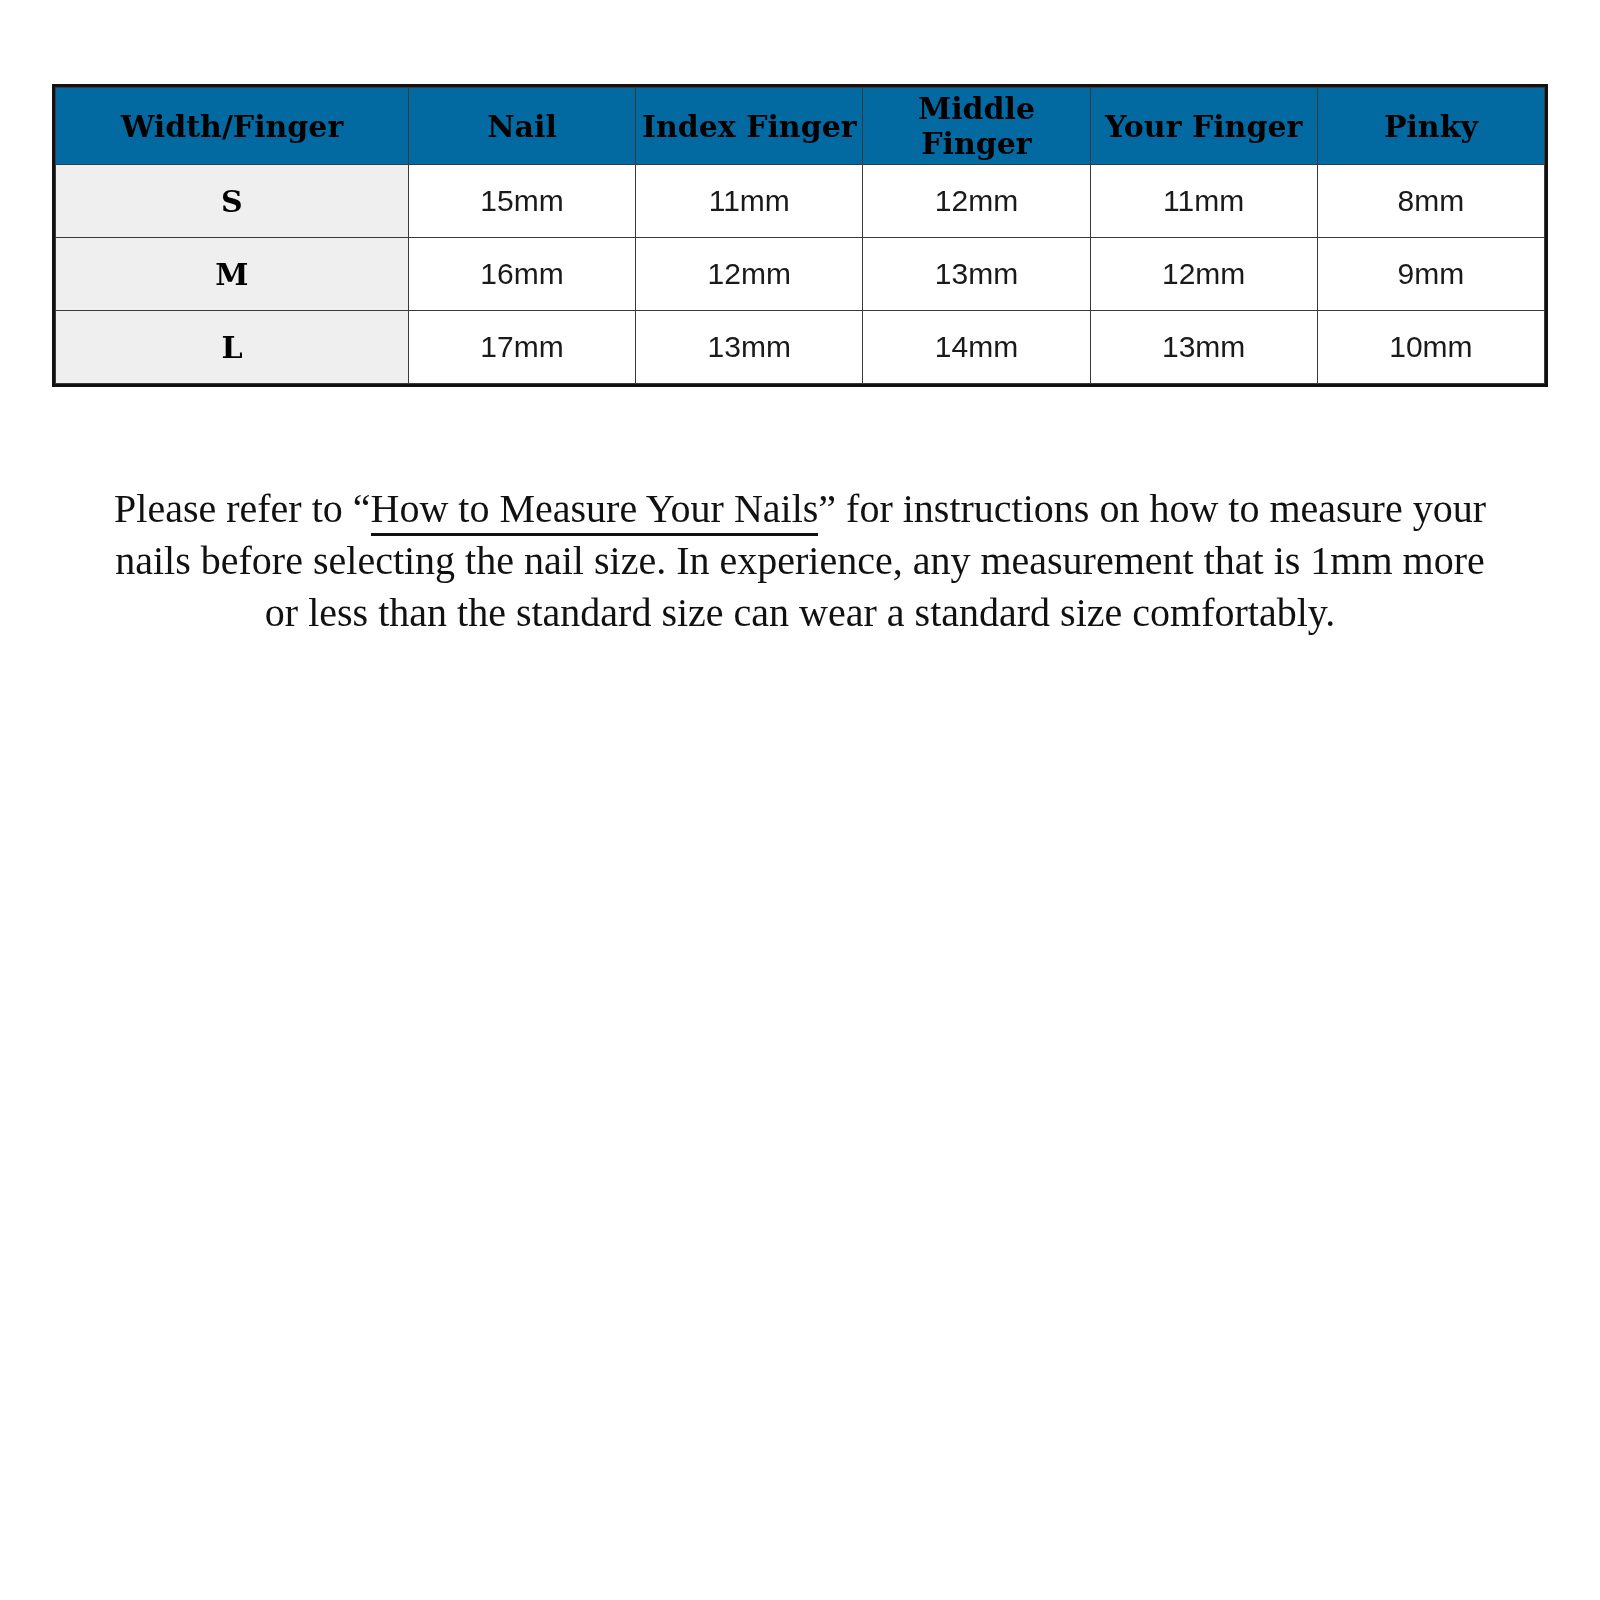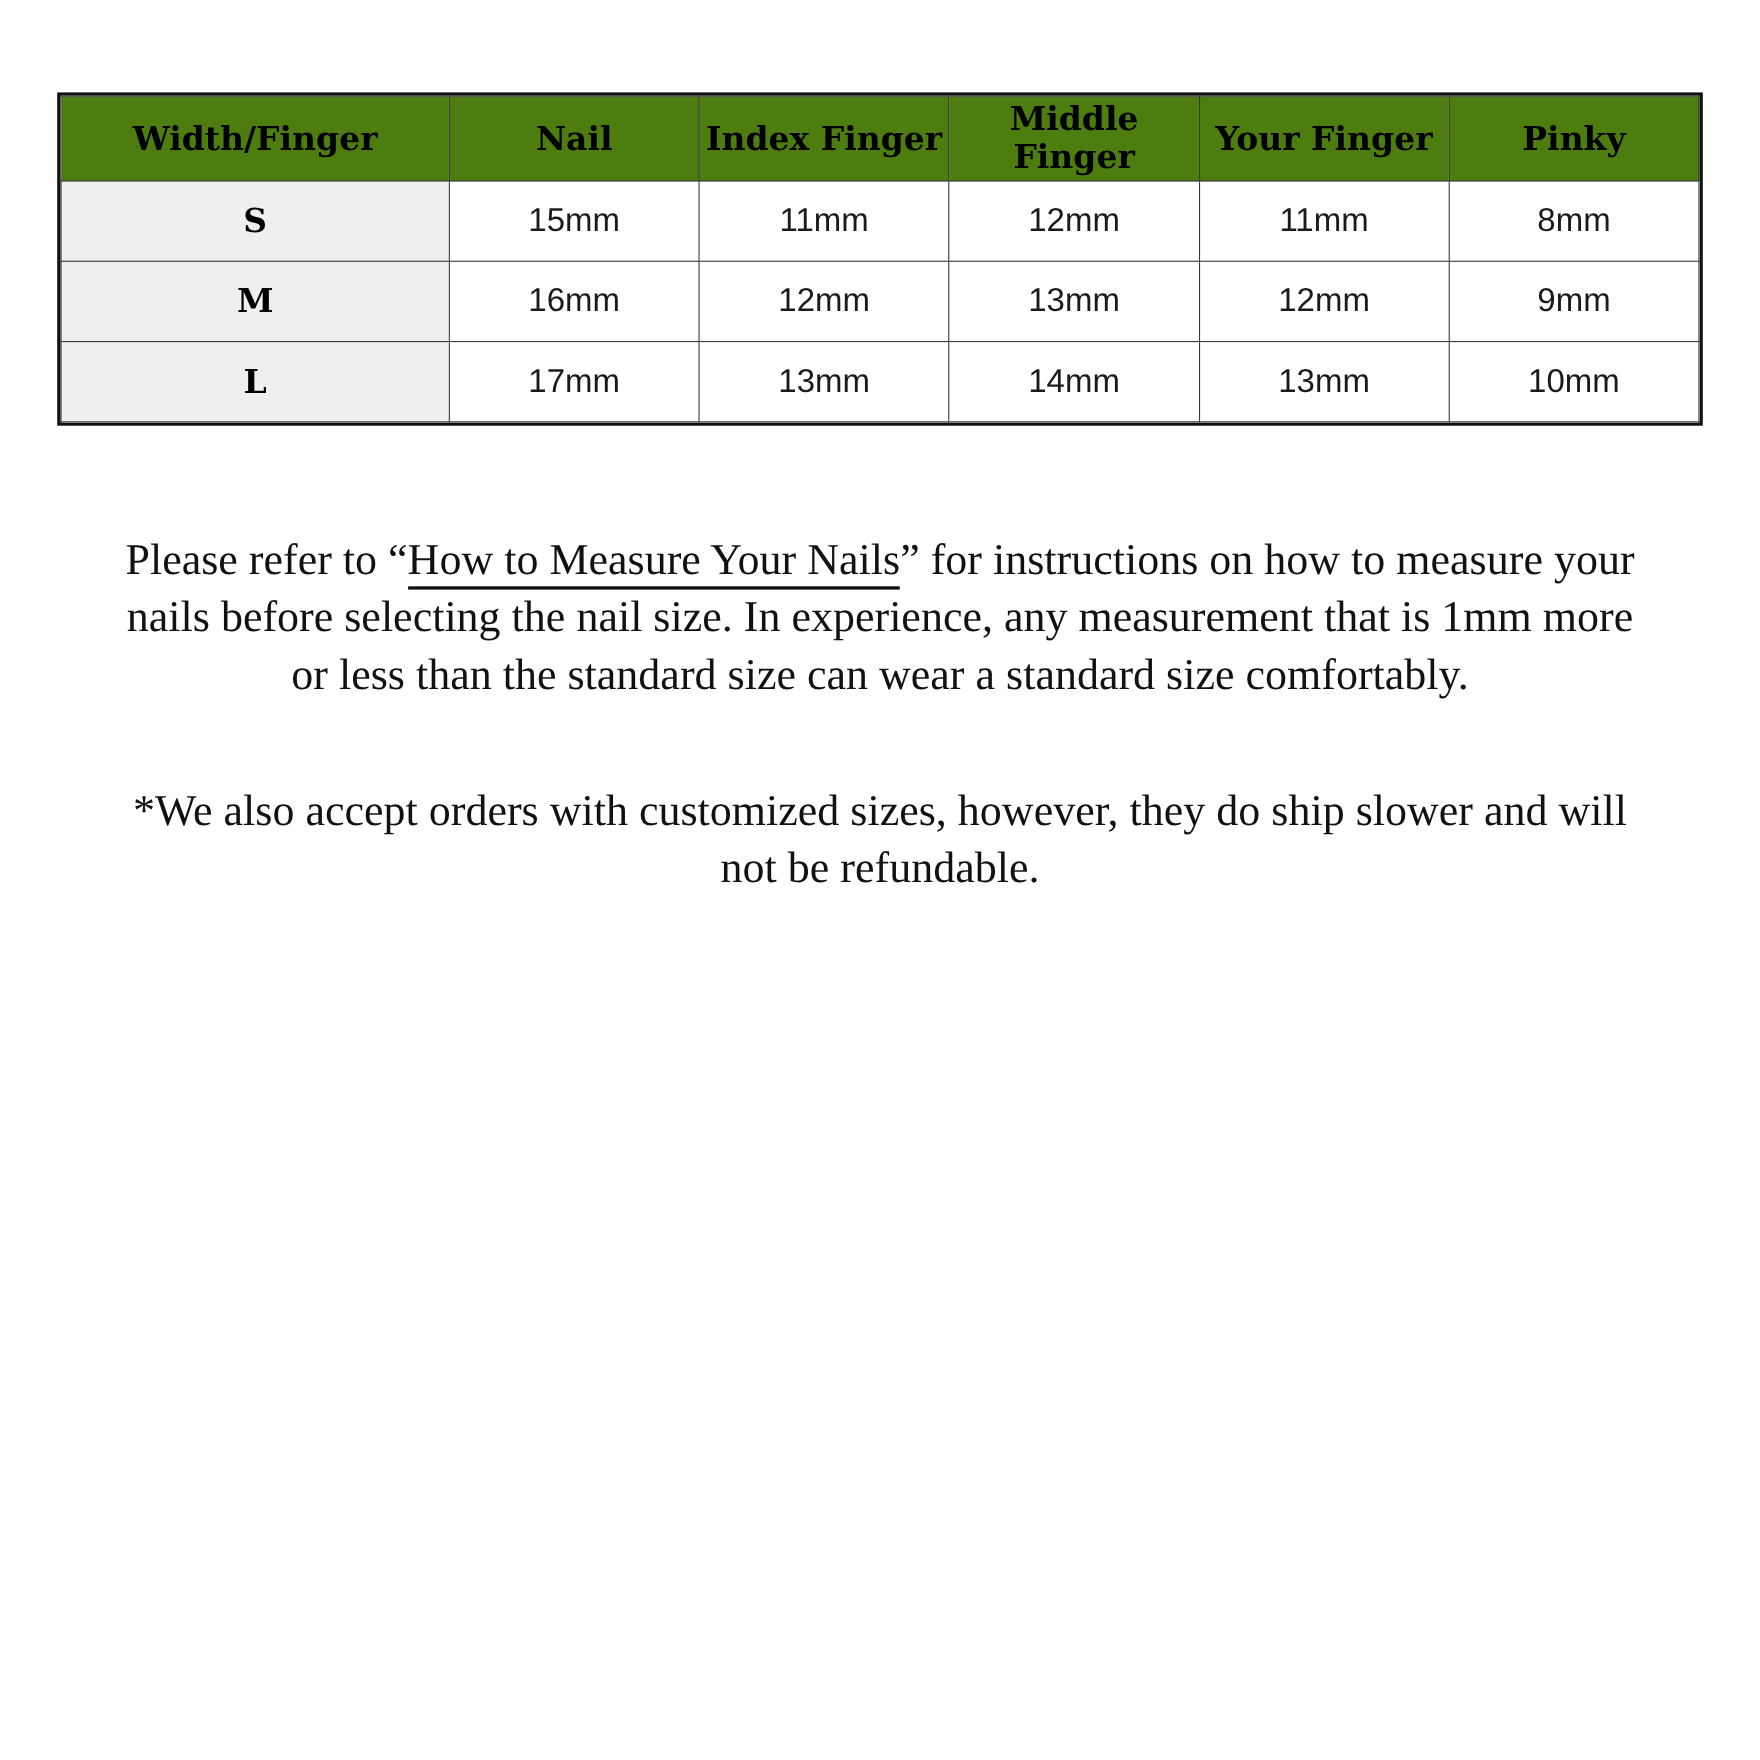--- a/index.html
+++ b/index.html
@@ -48,21 +48,21 @@
     border-collapse: collapse;
     table-layout: fixed;
   }
   table.size-table th,
   table.size-table td {
     border: 1px solid #3a3a3a;
     text-align: center;
     vertical-align: middle;
   }
   table.size-table thead th {
-    background: #4d7c0f;
+    background: #0369a1;
     font-family: "DejaVu Serif", "Liberation Serif", serif;
     font-weight: 700;
     font-size: 30px;
     letter-spacing: 0px;
     height: 74px;
     color: #000000;
   }
   table.size-table thead th.col-head-first {
     width: 23.5%;
   }
@@ -142,16 +142,15 @@
           <td>14mm</td>
           <td>13mm</td>
           <td>10mm</td>
         </tr>
       </tbody>
     </table>
   </div>
 
   <div class="notes">
     <p class="note-para first"><span>Please refer to “</span><span class="u">How to Measure Your Nails</span><span>” for instructions on how to measure your nails before selecting the nail size. In experience, any measurement that is 1mm more or less than the standard size can wear a standard size comfortably.</span></p>
-    <p class="note-para second">*We also accept orders with customized sizes, however, they do ship slower and will not be refundable.</p>
   </div>
 
 </div>
 
 </body></html>

